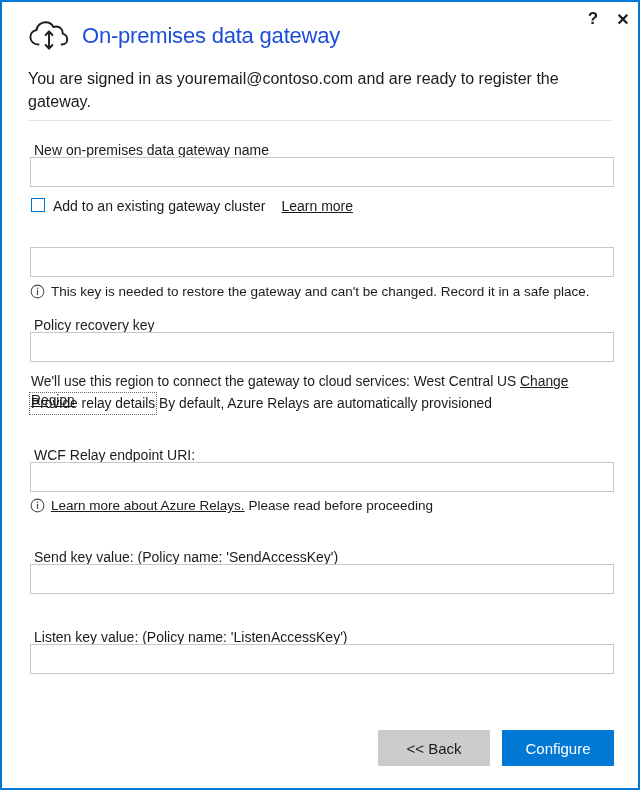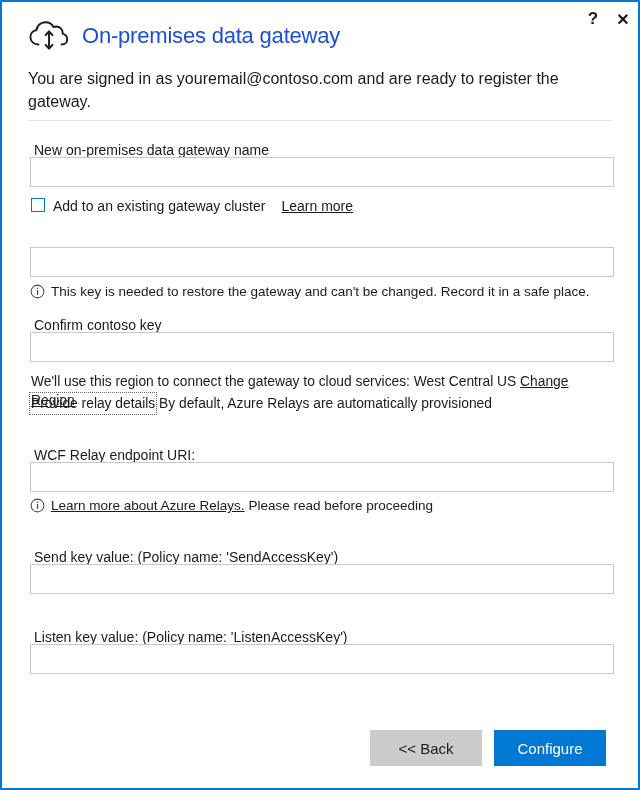--- a/index.html
+++ b/index.html
@@ -156,21 +156,21 @@
 
   
   .footer {
     position: absolute;
     left: 0;
     right: 0;
     bottom: 22px;
     display: flex;
     justify-content: flex-end;
     gap: 12px;
-    padding-right: 32px;
+    padding-right: 24px;
     box-sizing: border-box;
   }
   .btn {
     box-sizing: border-box;
     min-width: 112px;
     height: 36px;
     font-family: "Liberation Sans", sans-serif;
     font-size: 15px;
     border: none;
     cursor: default;
@@ -226,21 +226,21 @@
   <input class="abs text-input" type="text" style="left: 28px; top: 245px;" placeholder="">
   <div class="abs hint-row" style="left:28px; top:281px; width:584px;">
     <svg class="info-icon" viewBox="0 0 16 16">
       <circle cx="8" cy="8" r="6.8" fill="none" stroke="#4a4a4a" stroke-width="1.1"></circle>
       <circle cx="8" cy="4.6" r="0.85" fill="#4a4a4a"></circle>
       <rect x="7.35" y="6.4" width="1.3" height="5.3" fill="#4a4a4a"></rect>
     </svg>
     <span>This key is needed to restore the gateway and can't be changed. Record it in a safe place.</span>
   </div>
 
-  <div class="abs field-label" style="left:28px; top:311px;">Confirm contoso key</div>
+  <div class="abs field-label" style="left:28px; top:311px;">Policy recovery key</div>
   <input class="abs text-input" type="text" style="left: 28px; top: 330px;" placeholder="">
 
   <div class="abs plain-row" style="left:29px; top:370px; width:584px;">
     <span>We'll use this region to connect the gateway to cloud services: West Central US</span>
     <span class="link">Change Region</span>
   </div>
 
   <div class="abs plain-row" style="left:29px; top:392px; width:584px;">
     <span class="link-focus">Provide relay details</span>
     <span>By default, Azure Relays are automatically provisioned</span>

